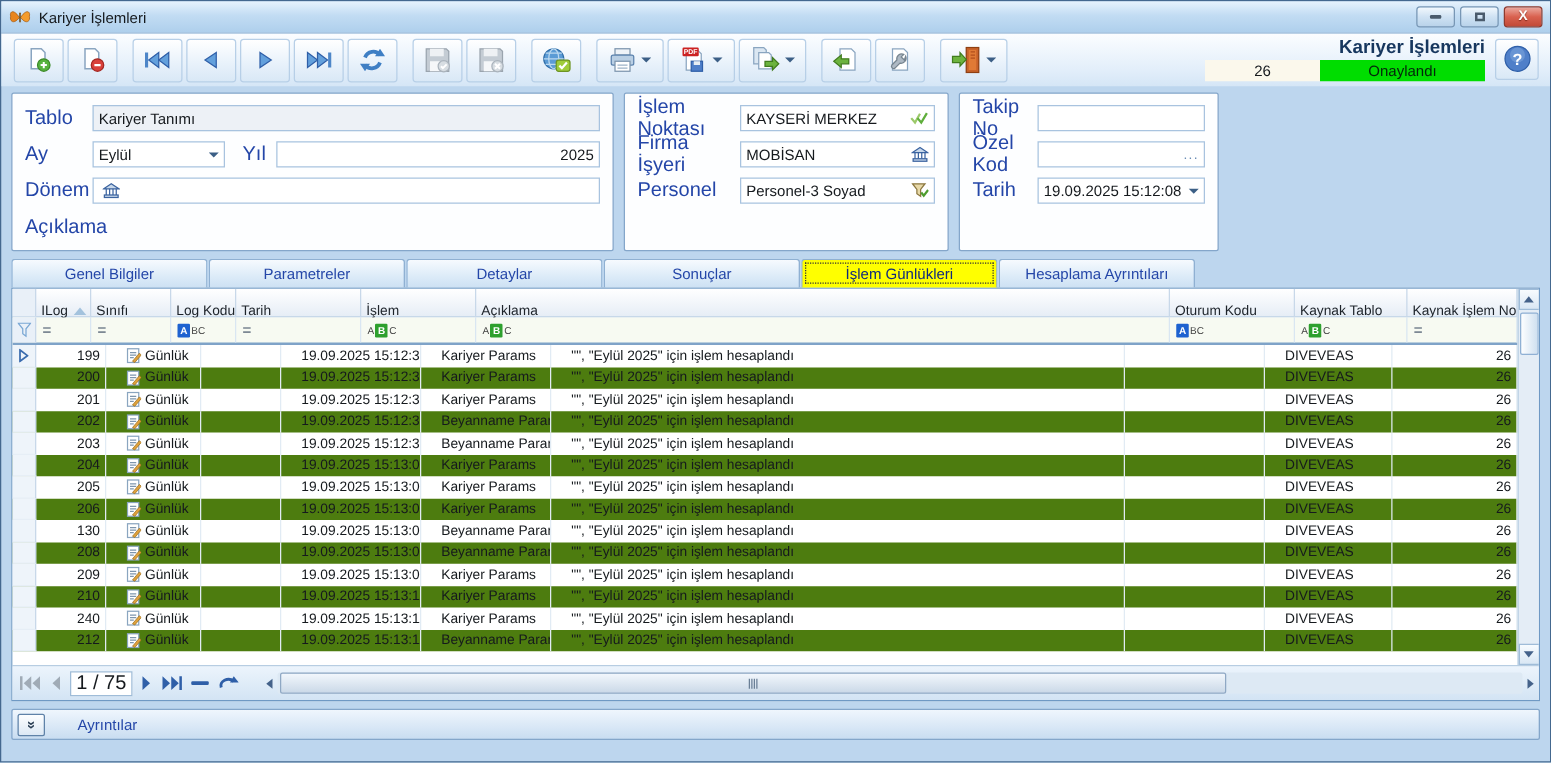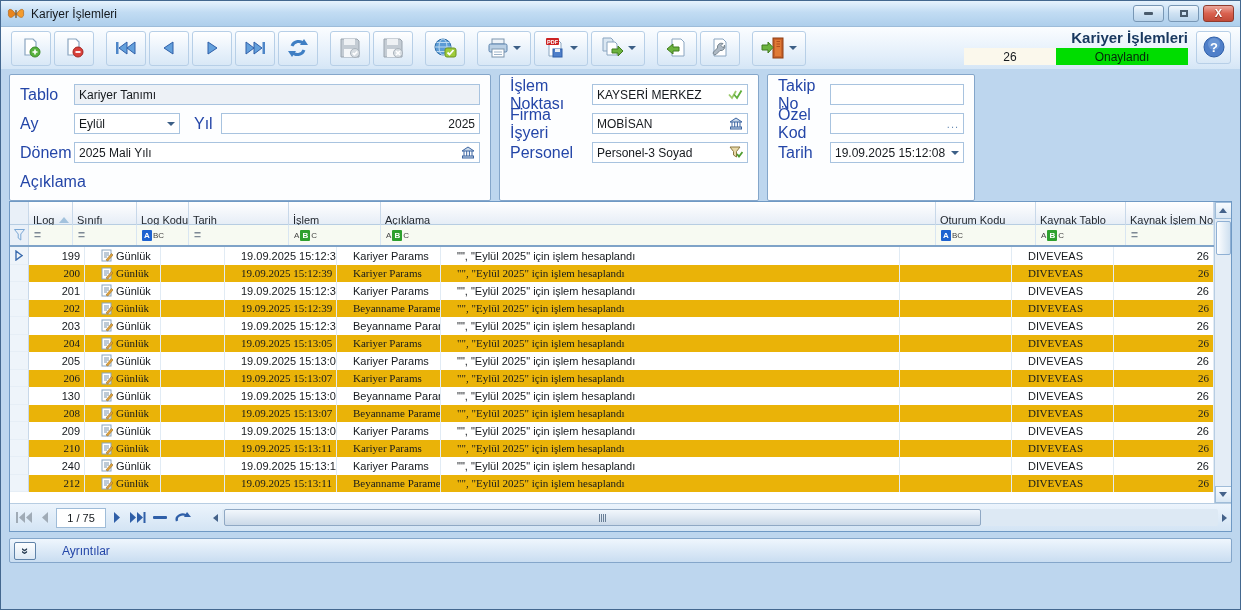--- a/index.html
+++ b/index.html
@@ -81,21 +81,21 @@
   .gf{ border-right:1px solid #d9e6f2; display:flex; align-items:center; padding:0 5px;
     overflow:hidden; flex:none;}
   .feq{ color:#7d8894; font-size:12px; font-weight:bold;}
   .fabc{ display:flex; align-items:center; font-size:8px; color:#444; gap:1px;}
   .abox{ width:10px; height:11px; border-radius:1px; color:#fff; display:flex; align-items:center;
     justify-content:center; font-size:8px; font-weight:bold;}
   .abox.blue{ background:#1e62d0;}
   .abox.green{ background:#2ea02e;}
   .grows{ flex:1; overflow:hidden; background:#fff;}
   .grow{ height:17.5px;gap:12px; }
-  .grow.alt{ background:#eab308;font-family:Liberation Serif, serif;}
+  .grow.alt{ background:#4d7c0f;}
   .gc{ border-right:1px solid #e1ebf4; font-size:11px; color:#15191d; display:flex;
     align-items:center; padding:0 4px; overflow:hidden; white-space:nowrap; flex:none;}
   .gc.r{ justify-content:flex-end;}
   .selcell{ width:19px; flex:none; background:#e9f0f8; border-right:1px solid #c8d8e9;
     display:flex; align-items:center; justify-content:center;}
   .grow .selcell{ background:#eef4fa; border-bottom:1px solid #e6eef6;}
   .gicon{ margin-right:3px; display:flex; flex:none;}
   
   .vscroll{ position:absolute; top:0; right:0; bottom:0; width:17px; background:#e4edf6;
     border-left:1px solid #b7cde2; display:flex; flex-direction:column; align-items:center;}
@@ -106,21 +106,21 @@
   .vspace{ flex:1;}
   .tri-u{ width:0;height:0;border-left:4px solid transparent;border-right:4px solid transparent;border-bottom:5px solid #44628a;}
   .tri-d{ width:0;height:0;border-left:4px solid transparent;border-right:4px solid transparent;border-top:5px solid #44628a;}
   .tri-l{ width:0;height:0;border-top:4px solid transparent;border-bottom:4px solid transparent;border-right:5px solid #44628a;}
   .tri-r{ width:0;height:0;border-top:4px solid transparent;border-bottom:4px solid transparent;border-left:5px solid #44628a;}
   
   .gbottom{ height:28px; border-top:1px solid #b7cde2; background:linear-gradient(#ecf4fc,#d3e4f4);
     display:flex; align-items:center; padding:0 4px;}
   .nav{ display:flex; align-items:center; gap:6px; padding-left:2px;}
   .nbtn{ display:flex; align-items:center; cursor:pointer;}
-  .pagebox{ width:50px; height:20px; background:#fff; border:1px solid #9fbcd8; font-size:11px;
+  .pagebox{ width:50px; height:20px; background:#fff; border:1px solid #9fbcd8; font-size:16px;
     color:#15191d; display:flex; align-items:center; justify-content:center;}
   .hscroll{ flex:1; display:flex; align-items:center; margin-left:22px; height:100%;}
   .htrack{ flex:1; height:17px; position:relative; margin:0 4px; background:#dde9f4; border-radius:2px;}
   .hthumb{ position:absolute; left:2px; top:0; width:76%; height:17px; border:1px solid #8fa8c4;
     border-radius:2px; background:linear-gradient(#f2f7fc,#cbd9e8); display:flex; align-items:center;
     justify-content:center; cursor:grab;}
   .grip{ display:flex; gap:1px;}
   .grip i{ width:1px; height:8px; background:#6a7f96;}
   
   .detailsbar{ margin:6px 8px 0 8px; height:25px; border:1px solid #84a6ca; border-radius:2px;
@@ -319,21 +319,20 @@
           <span class="ficon caret"></span>
         </div>
         <span class="flabel" style="width:auto;margin:0 8px 0 14px;">Yıl</span>
         <div class="field num">
           <input value="2025" style="">
         </div>
       </div>
       <div class="frow">
         <span class="flabel">Dönem</span>
         <div class="field">
-          <input value="2025 Mali Yılı" style="">
           <span class="ficon">
             <svg width="14" height="13" viewBox="0 0 14 13">
                 <path d="M1 5 L7 1 L13 5 Z" fill="#c8d8ea" stroke="#3c64a0"></path>
                 <path d="M3 5 V10 M5.7 5 V10 M8.4 5 V10 M11 5 V10" stroke="#3c64a0"></path>
                 <rect x="1.5" y="10" width="11" height="2" fill="#c8d8ea" stroke="#3c64a0"></rect>
               </svg>
           </span>
         </div>
       </div>
       <div class="frow">
@@ -398,20 +397,28 @@
       <div class="frow">
         <span class="flabel">Tarih</span>
         <div class="field">
           <input value="19.09.2025 15:12:08" style="">
           <span class="ficon caret"></span>
         </div>
       </div>
     </div>
   </div>
 
+  <div class="tabstrip">
+      <div class="tab">Genel Bilgiler</div>
+      <div class="tab">Parametreler</div>
+      <div class="tab">Detaylar</div>
+      <div class="tab">Sonuçlar</div>
+      <div class="tab active">İşlem Günlükleri</div>
+      <div class="tab">Hesaplama Ayrıntıları</div>
+    </div>
 
   <div class="gridpanel">
     <div class="gridwrap">
       <div class="gridinner">
         <div class="grow-h">
             <div class="selcell"></div>
             <div class="gh" style="width: 44px;">
               <span>ILog</span>
               <span class="sortup"></span>
             </div>

